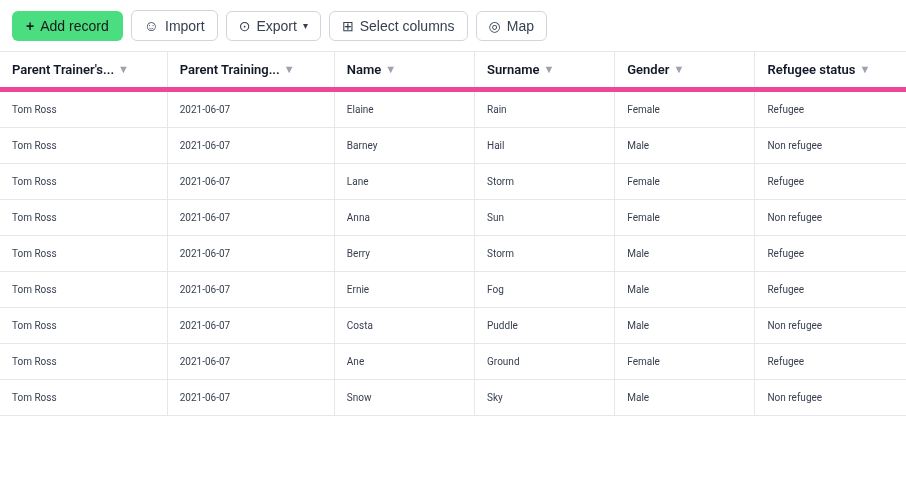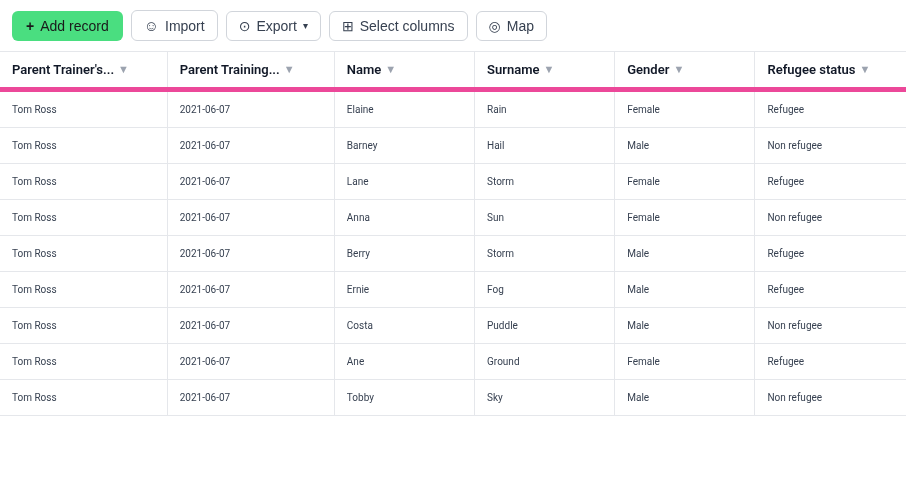--- a/index.html
+++ b/index.html
@@ -255,19 +255,19 @@
         <td>Tom Ross</td>
         <td>2021-06-07</td>
         <td>Ane</td>
         <td>Ground</td>
         <td>Female</td>
         <td>Refugee</td>
       </tr>
       <tr>
         <td>Tom Ross</td>
         <td>2021-06-07</td>
-        <td>Tobby</td>
+        <td>Snow</td>
         <td>Sky</td>
         <td>Male</td>
         <td>Non refugee</td>
       </tr>
     </tbody>
 </table>
 
 </body></html>

